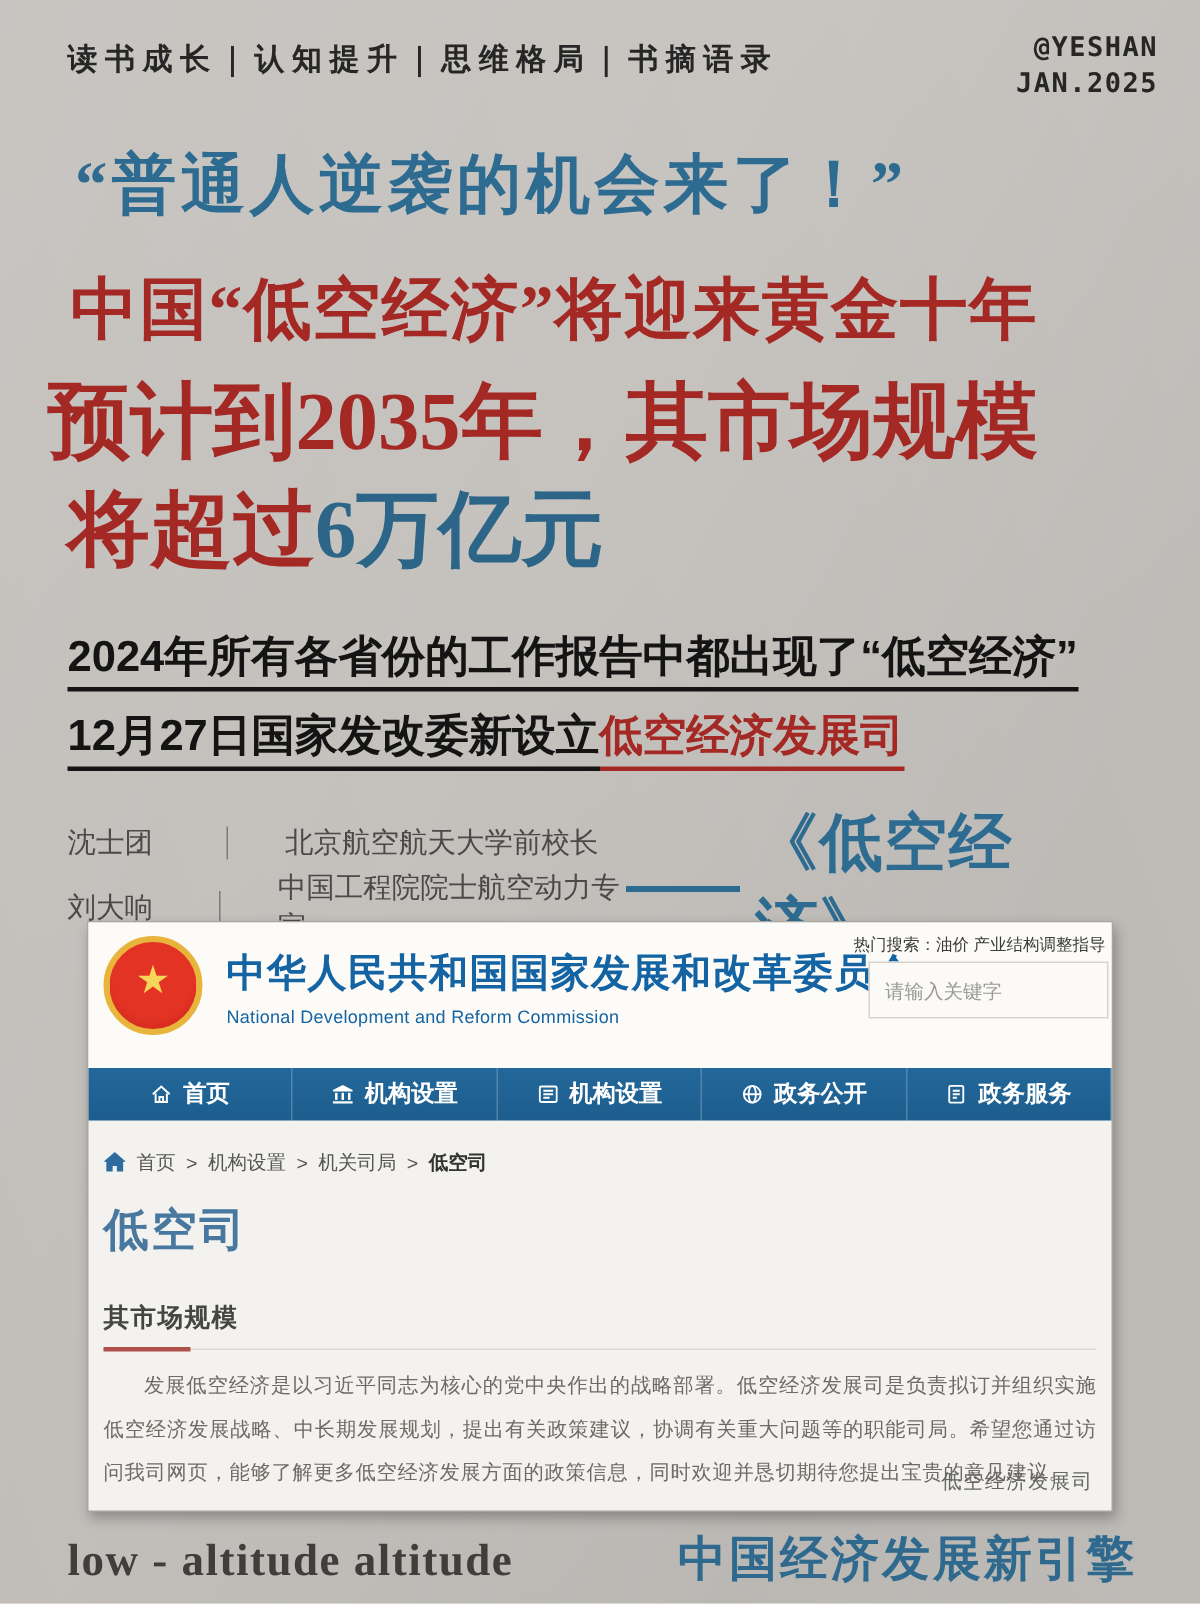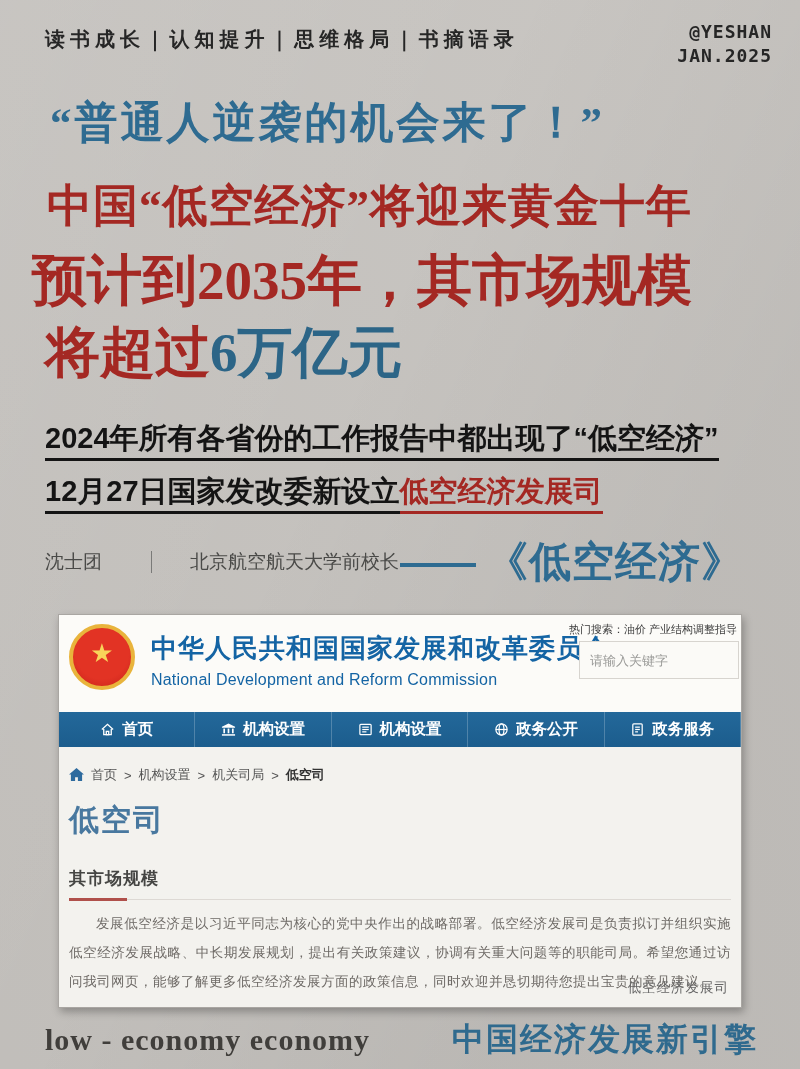--- a/index.html
+++ b/index.html
@@ -50,21 +50,21 @@
   
   .site-card { position:absolute; top:614px; left:58px; width:684px; height:394px;
     background:#f3f2ee; border:1px solid #a9a6a2; box-shadow:2px 4px 8px rgba(0,0,0,.28); }
   .site-header { position:relative; height:97px; background:#fcfbf8; }
   .emblem { position:absolute; top:9px; left:10px; width:66px; height:66px; border-radius:50%;
     background:radial-gradient(circle at 50% 42%, #e23324 0 60%, #c6201a 100%);
     border:4px solid #e9b43c; display:flex; align-items:center; justify-content:center; }
   .emblem .star { color:#f8d55a; font-size:26px; line-height:1; margin-top:-8px; }
   .org { position:absolute; left:92px; top:16px; color:#1464a4; }
   .org-cn { font-size:26px; font-weight:bold; letter-spacing:1px; }
-  .org-en { font-size:16px; margin-top:5px; letter-spacing:.2px; }
+  .org-en { font-size:12px; margin-top:5px; letter-spacing:.2px; }
   .hot-search { position:absolute; top:7px; right:4px; font-size:11px; color:#3c3c3c; white-space:nowrap; }
   .search-box { position:absolute; top:26px; right:2px; width:160px; height:38px;
     background:#fbfaf7; border:1px solid #d7d4cf; font-size:13px; color:#999; padding:0 10px;
     font-family:inherit; }
   .search-box::placeholder { color:#9a9a98; }
 
   .site-nav { position:absolute; top:97px; left:0; right:0; height:35px;
     background:linear-gradient(180deg,#23689a,#1c5d8d); display:flex; }
   .nav-item { flex:1; display:flex; align-items:center; justify-content:center; gap:7px;
     color:#fff; font-size:15.5px; font-weight:bold; border-right:1px solid rgba(255,255,255,.22); cursor:pointer; }
@@ -113,20 +113,25 @@
     <div class="fact"><span class="u">12月27日国家发改委新设立</span><span class="u ured">低空经济发展司</span></div>
   </div>
 
   <div class="attrib">
     <div class="experts">
       <div class="expert">
         <span class="name">沈士团</span>
         <span class="vbar"></span>
         <span>北京航空航天大学前校长</span>
       </div>
+      <div class="expert">
+        <span class="name">刘大响</span>
+        <span class="vbar"></span>
+        <span>中国工程院院士航空动力专家</span>
+      </div>
     </div>
     <div class="bookref">
       <span class="dash">——</span>
       <span class="book">《低空经济》</span>
     </div>
   </div>
 
   <div class="site-card">
 
     <div class="site-header">
@@ -208,17 +213,17 @@
         <span class="section-label">其市场规模</span>
       </div>
 
       <div class="site-par">发展低空经济是以习近平同志为核心的党中央作出的战略部署。低空经济发展司是负责拟订并组织实施低空经济发展战略、中长期发展规划，提出有关政策建议，协调有关重大问题等的职能司局。希望您通过访问我司网页，能够了解更多低空经济发展方面的政策信息，同时欢迎并恳切期待您提出宝贵的意见建议。</div>
 
       <div class="signature">低空经济发展司</div>
     </div>
   </div>
 
   <div class="bottom-bar">
-    <div class="foot-en">low - economy economy</div>
+    <div class="foot-en">low - altitude altitude</div>
     <div class="foot-cn">中国经济发展新引擎</div>
   </div>
 
 </div>
 
 </body></html>

